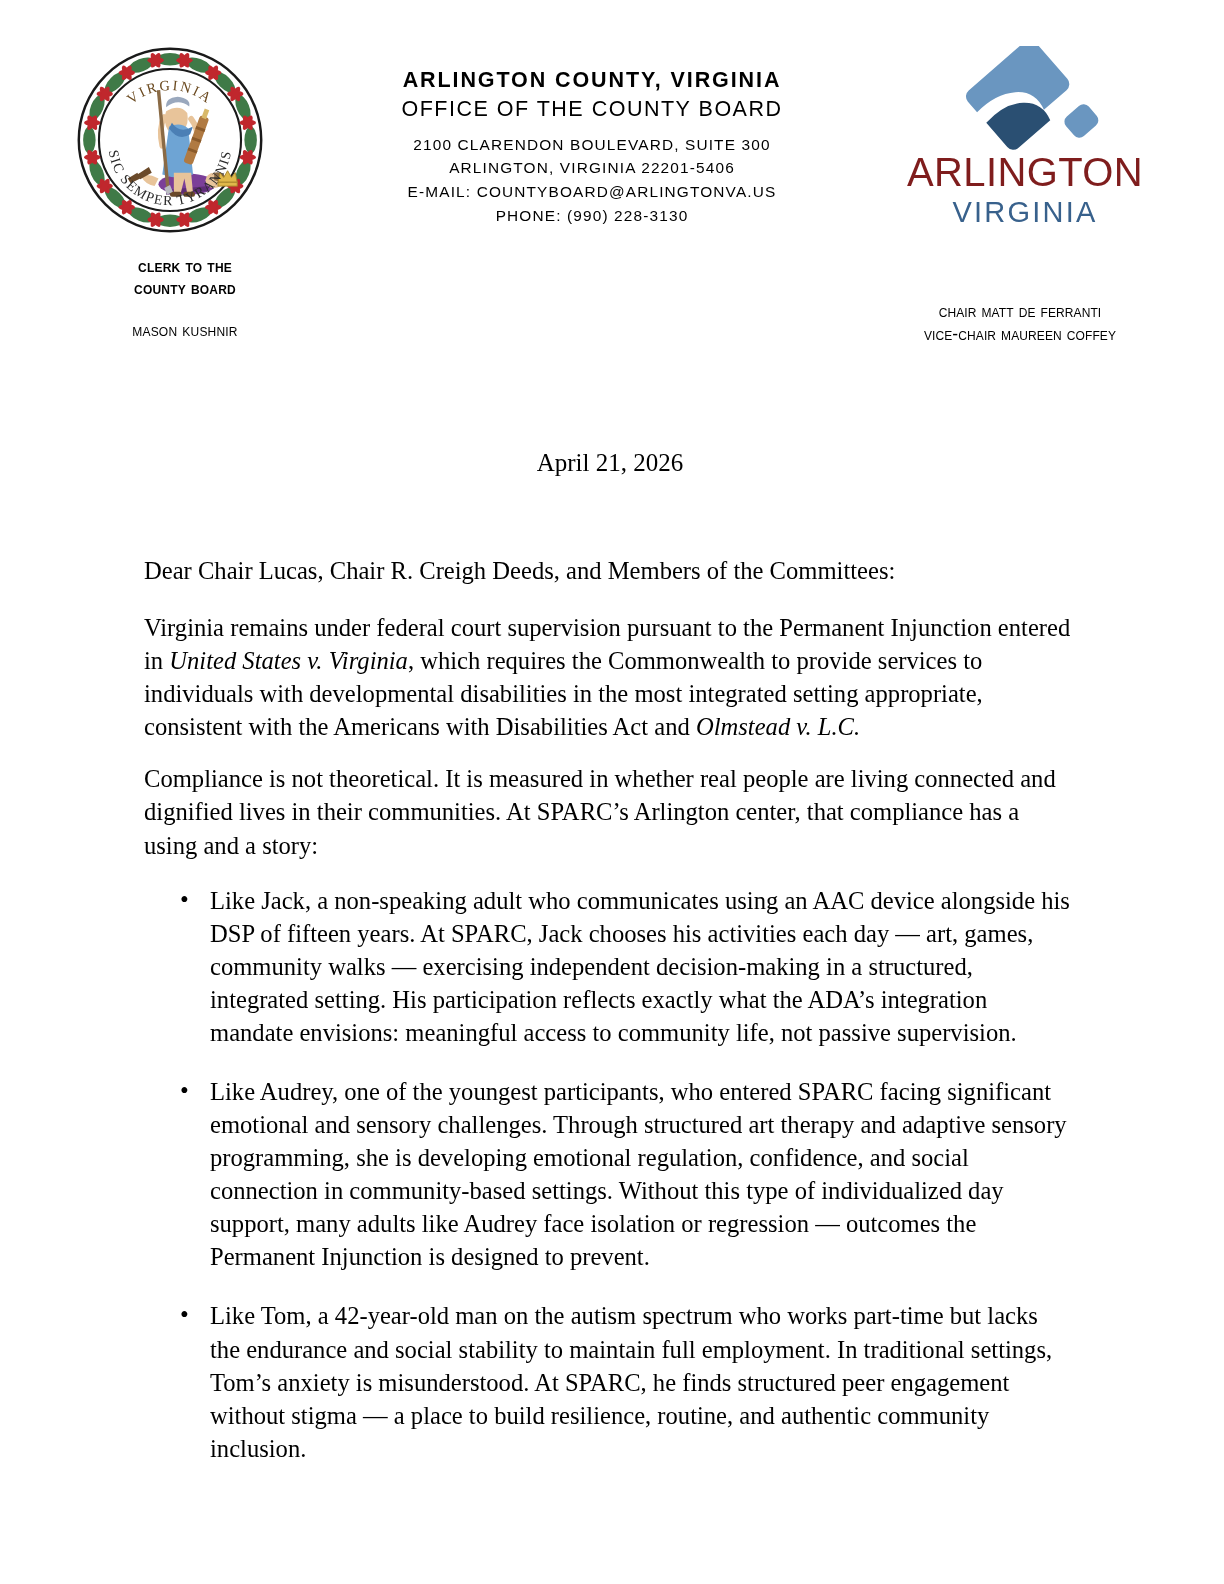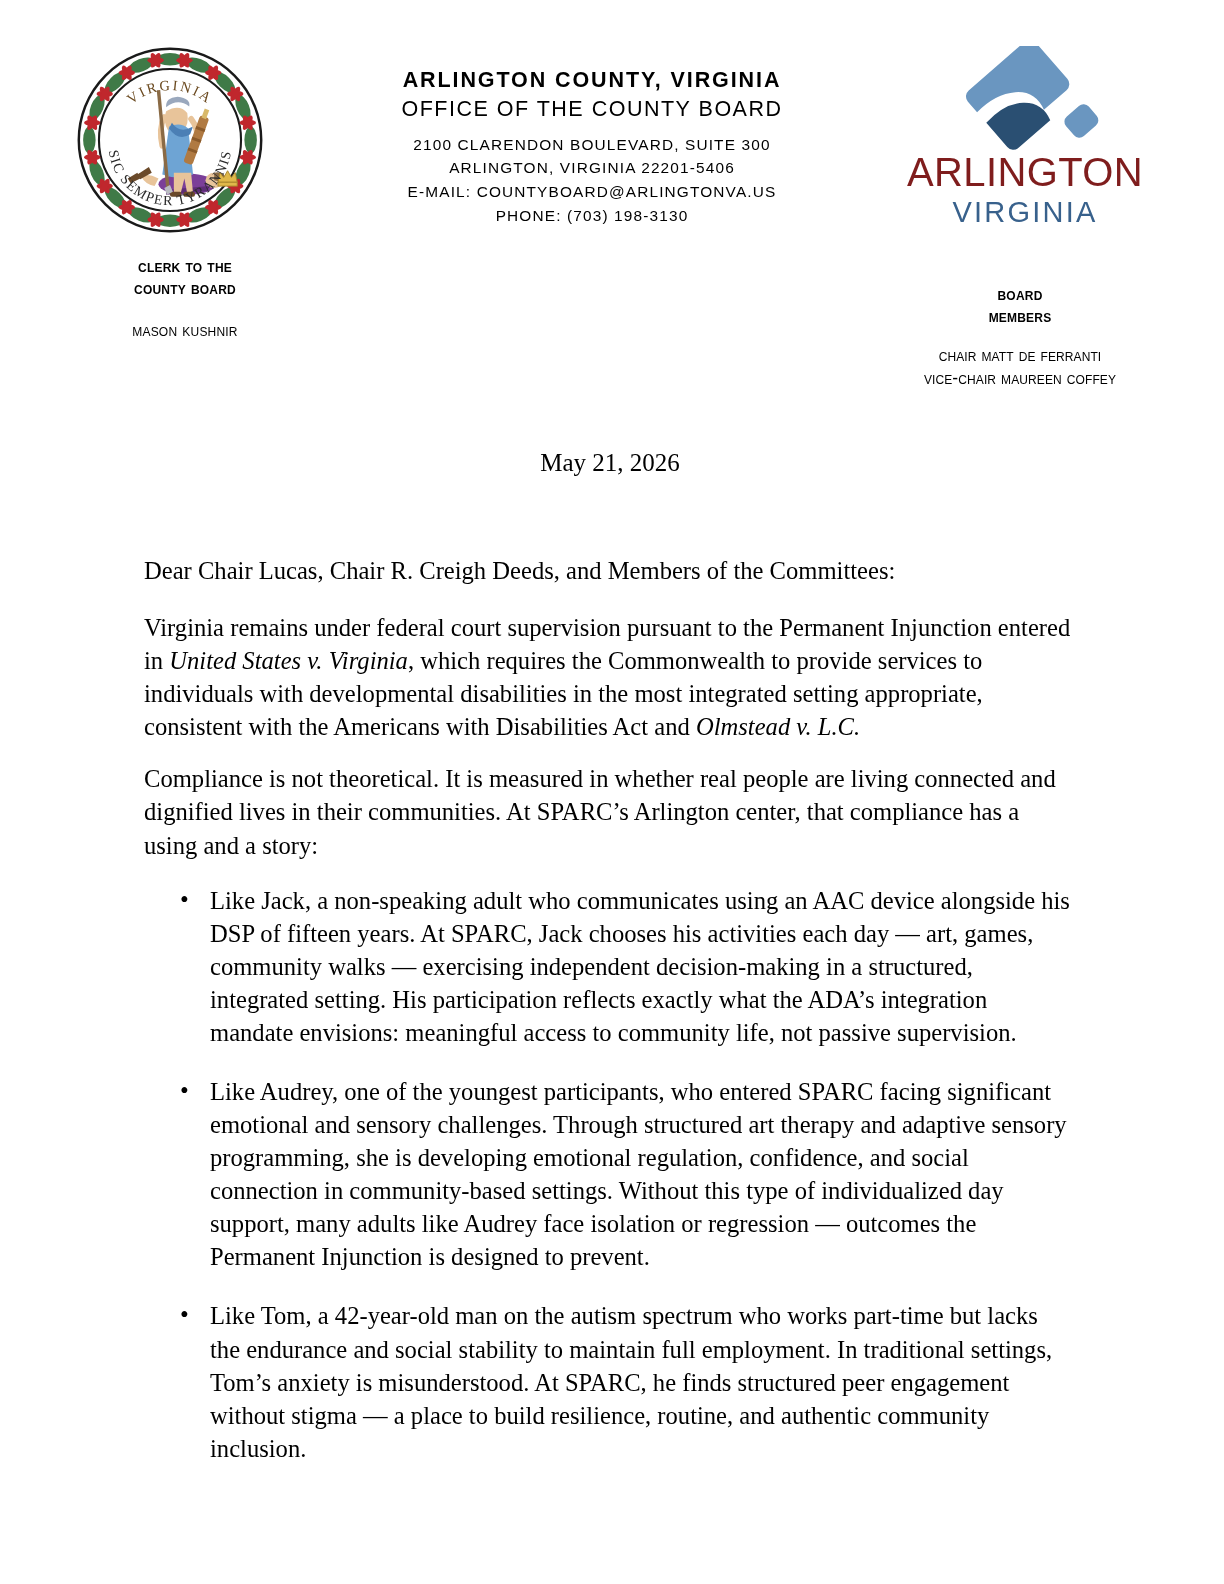--- a/index.html
+++ b/index.html
@@ -373,21 +373,21 @@
     </svg>
   </div>
 
   <div class="center-head">
     <div class="head-l1">ARLINGTON COUNTY, VIRGINIA</div>
     <div class="head-l2">OFFICE OF THE COUNTY BOARD</div>
     <div class="head-addr">
       <div>2100 CLARENDON BOULEVARD, SUITE 300</div>
       <div>ARLINGTON, VIRGINIA 22201-5406</div>
       <div>E-MAIL: COUNTYBOARD@ARLINGTONVA.US</div>
-      <div>PHONE: (703) 198-3130</div>
+      <div>PHONE: (990) 228-3130</div>
     </div>
   </div>
 
   <div class="logo-wrap">
     <div class="logo-mark">
       <svg viewBox="0 0 150 108" width="150" height="108" aria-hidden="true">
         <g transform="rotate(-41 75 52)">
           <path d="M 36 8 h 74 a 8 8 0 0 1 8 8 v 48 a 8 8 0 0 1 -8 8 h -30 q 6 -20 -10 -32 q -16 -12 -42 -10 v -14 a 8 8 0 0 1 8 -8 z" fill="#6a96c0"></path>
           <path d="M 28 44 q 26 -3 41 9 q 15 12 9 31 h -42 a 8 8 0 0 1 -8 -8 z" fill="#2a4f72"></path>
           <rect x="86" y="92" width="30" height="26" rx="7" fill="#6a96c0"></rect>
@@ -401,31 +401,27 @@
 
 <div class="clerk-block smallcaps">
   <div class="clerk-title">
     <div>Clerk to the</div>
     <div>County Board</div>
   </div>
   <div class="clerk-name">Mason Kushnir</div>
 </div>
 
 <div class="board-block smallcaps">
-  <div class="board-title">
-    <div>Board</div>
-    <div>Members</div>
-  </div>
   <div class="board-group">
     <div>Chair Matt de Ferranti</div>
     <div>Vice-chair Maureen Coffey</div>
   </div>
 </div>
 
-<div class="date-line">May 21, 2026</div>
+<div class="date-line">April 21, 2026</div>
 
 <div class="letter-body">
 
   <p class="salutation">Dear Chair Lucas, Chair R. Creigh Deeds, and Members of the Committees:</p>
 
 
   <p><span>Virginia remains under federal court supervision pursuant to the Permanent Injunction entered in </span><em>United States v. Virginia</em><span>, which requires the Commonwealth to provide services to individuals with developmental disabilities in the most integrated setting appropriate, consistent with the Americans with Disabilities Act and </span><em>Olmstead v. L.C.</em><span></span></p>
 
   <p>Compliance is not theoretical. It is measured in whether real people are living connected and dignified lives in their communities. At SPARC’s Arlington center, that compliance has a using and a story:</p>
 

